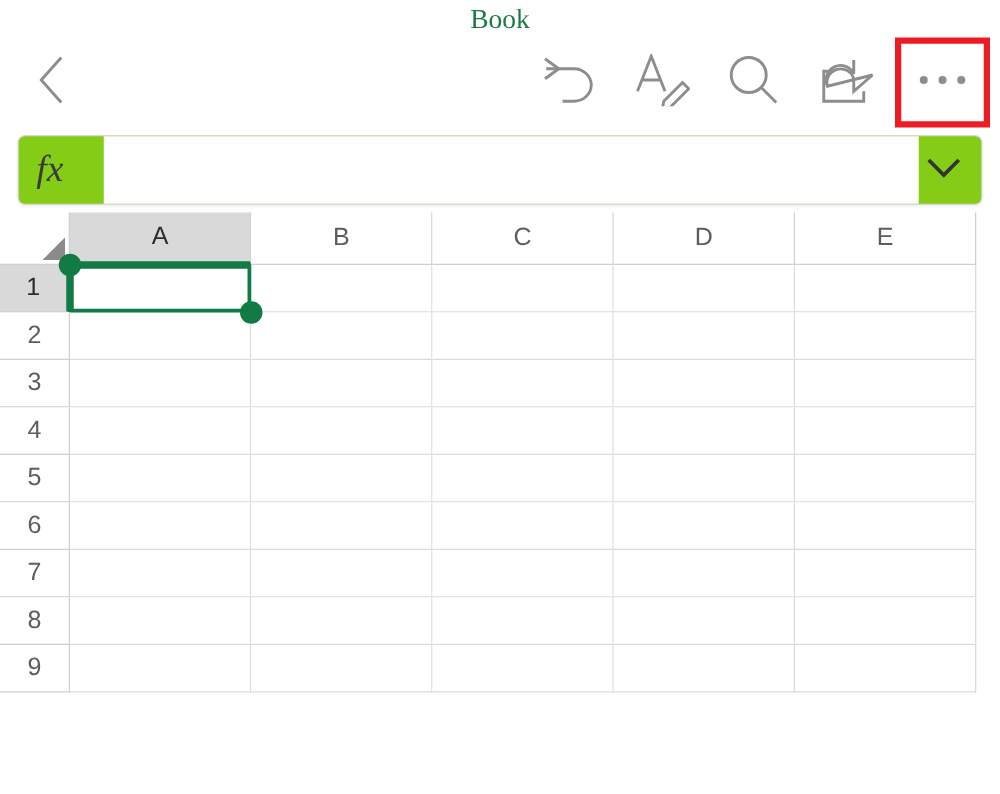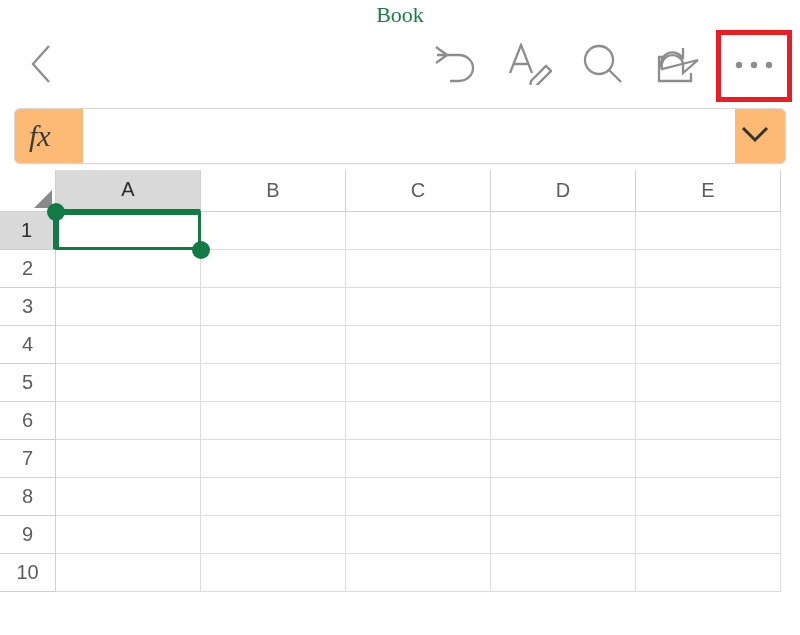--- a/index.html
+++ b/index.html
@@ -40,21 +40,21 @@
   }
   .formula-bar {
     margin: 6px 14px 4px 14px;
     height: 56px;
     border: 1px solid #d8d8d8;
     border-radius: 6px;
     box-shadow: 0 1px 2px rgba(0,0,0,0.05);
     display: flex;
     align-items: center;
     padding: 0 10px 0 14px;
-    background: #fdba74;
+    background: #84cc16;
   }
   .fx {
     font-family: "Times New Roman", serif;
     font-style: italic;
     font-size: 30px;
     color: #3a3a3a;
     width: 54px;
   }
   .formula-input {
     flex: 1;
@@ -294,26 +294,18 @@
         <div class="cell"></div>
       </div>
     <div class="row">
         <div class="row-h">9</div>
         <div class="cell"></div>
         <div class="cell"></div>
         <div class="cell"></div>
         <div class="cell"></div>
         <div class="cell"></div>
       </div>
-    <div class="row">
-        <div class="row-h">10</div>
-        <div class="cell"></div>
-        <div class="cell"></div>
-        <div class="cell"></div>
-        <div class="cell"></div>
-        <div class="cell"></div>
-      </div>
   </div>
 
   <div class="sel-box" style="left:56px; top:42px; width:145px; height:38px;"></div>
   <div class="sel-handle" style="left:47px; top:33px;"></div>
   <div class="sel-handle" style="left:192px; top:71px;"></div>
 </div>
 
 </body></html>

